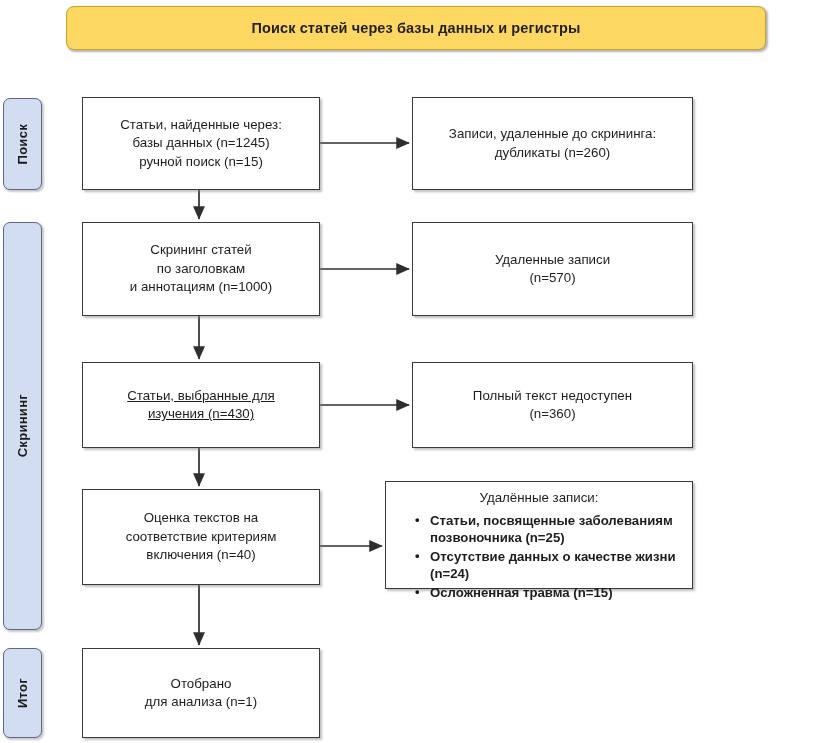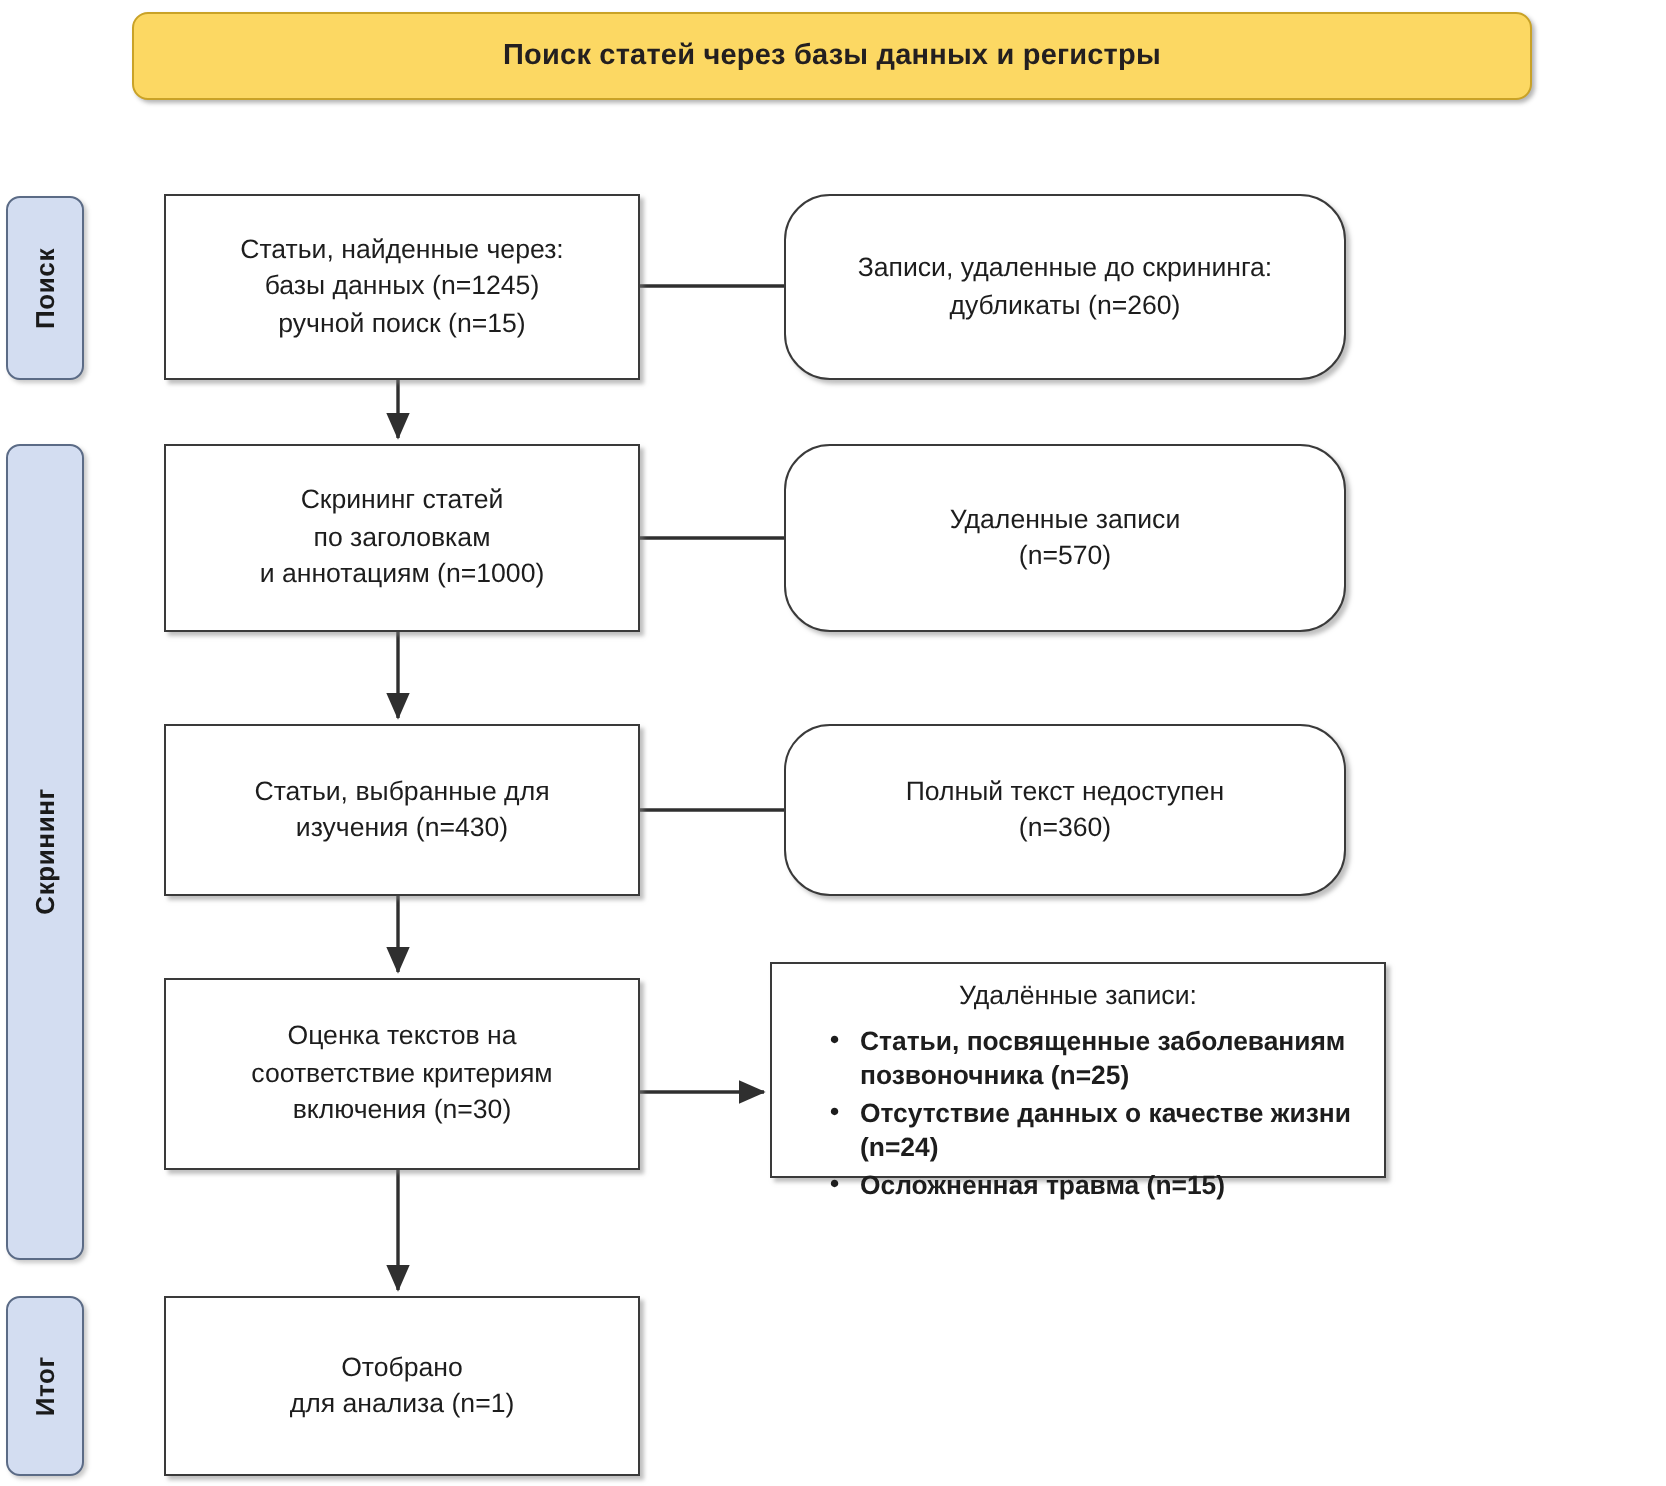--- a/index.html
+++ b/index.html
@@ -90,27 +90,27 @@
     font-size: 13.3px;
     line-height: 1.38;
     text-align: center;
     color: #1d1d1d;
     white-space: pre-line;
   }
 
   
   .col-left  { left: 82px;  width: 238px; }
   
-  .col-right { left: 392px; width: 281px; border-radius: 23px; }
+  .col-right { left: 412px; width: 281px; }
 
   #box-identified  { top: 97px;  height: 93px; }
   #box-removed-dup { top: 97px;  height: 93px; }
   #box-screened    { top: 222px; height: 94px; }
   #box-excluded-1  { top: 222px; height: 94px; }
-  #box-sought      { top: 362px; height: 86px; }
+  #box-sought      { top: 362px; height: 86px; text-decoration: underline; }
   #box-notfull     { top: 362px; height: 86px; }
   #box-assessed    { top: 489px; height: 96px; }
   #box-included    { top: 648px; height: 90px; }
 
   
   #box-excluded-2 {
     position: absolute;
     left: 385px;
     top: 481px;
     width: 308px;
@@ -206,21 +206,21 @@
 по заголовкам
 и аннотациям (n=1000)</div>
   </div>
   <div class="flow-box col-left" id="box-sought">
     <div class="box-text">Статьи, выбранные для
 изучения (n=430)</div>
   </div>
   <div class="flow-box col-left" id="box-assessed">
     <div class="box-text">Оценка текстов на
 соответствие критериям
-включения (n=30)</div>
+включения (n=40)</div>
   </div>
   <div class="flow-box col-left" id="box-included">
     <div class="box-text">Отобрано
 для анализа (n=1)</div>
   </div>
 
   <div class="flow-box col-right" id="box-removed-dup">
     <div class="box-text">Записи, удаленные до скрининга:
 дубликаты (n=260)</div>
   </div>

